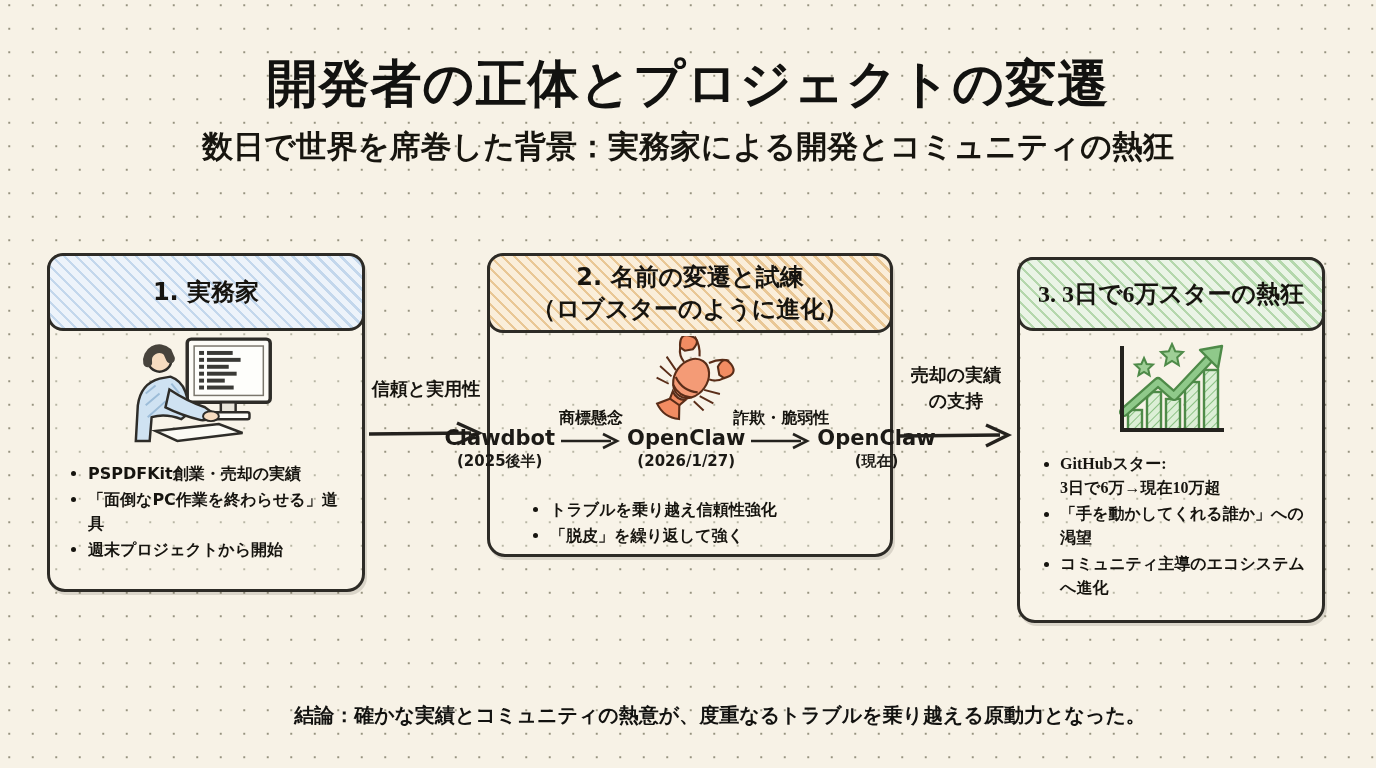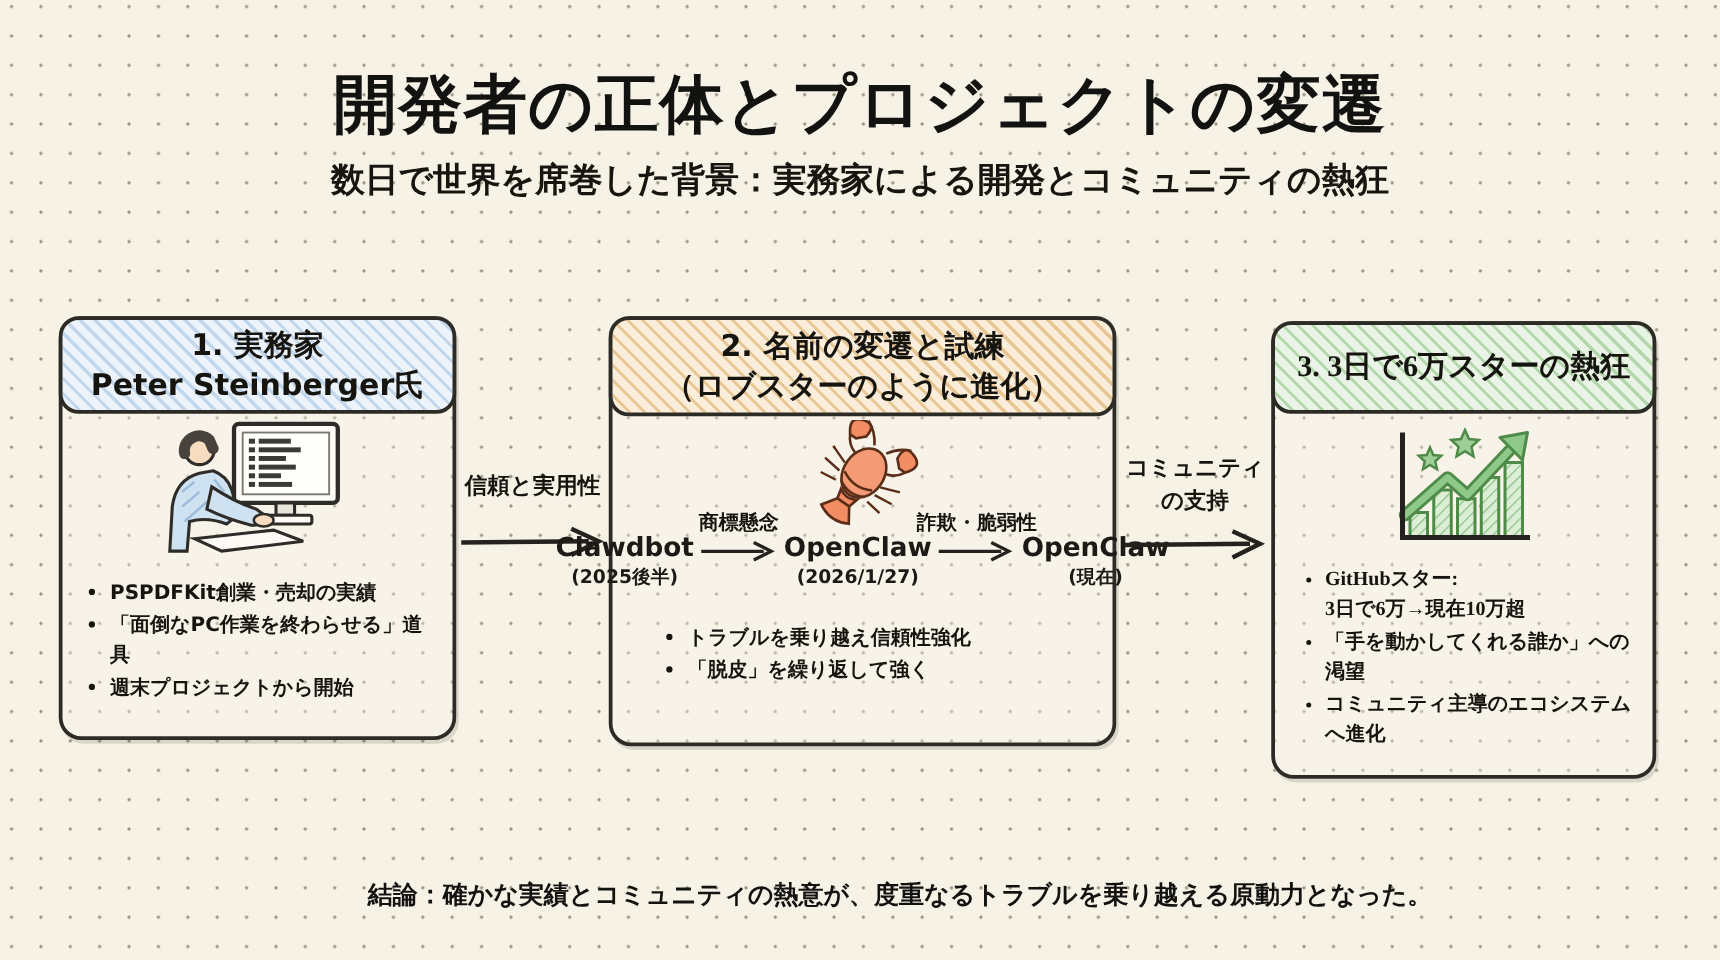--- a/index.html
+++ b/index.html
@@ -17,21 +17,21 @@
     background-size: 23.5px 23.5px;
     background-position: 21px 17px;
   }
   .title {
     position: absolute; top: 50px; left: 0; width: 100%;
     text-align: center; font-size: 51px; font-weight: 900;
     letter-spacing: 1px; color: #121210;
   }
   .subtitle {
     position: absolute; top: 126px; left: 0; width: 100%;
-    text-align: center; font-size: 27px; font-weight: 800; color: #17150f;
+    text-align: center; font-size: 31px; font-weight: 800; color: #17150f;
   }
   .box {
     position: absolute;
     border: 3px solid #2d2b26;
     border-radius: 18px;
     box-shadow: 2px 3px 0 rgba(70,64,52,0.16);
     background: rgba(250,246,236,0.35);
   }
   .box-header {
     position: absolute; top: -3px; left: -3px; right: -3px;
@@ -83,21 +83,20 @@
 <body>
 
 <div class="canvas">
 
   <div class="title">開発者の正体とプロジェクトの変遷</div>
   <div class="subtitle">数日で世界を席巻した背景：実務家による開発とコミュニティの熱狂</div>
 
   <div class="box" style="left:47px; top:253px; width:318px; height:339px;">
     <div class="box-header hatch-blue" style="height:78px;">
       <div>1. 実務家</div>
-      <div>Peter Steinberger氏</div>
     </div>
     <div class="box-body" style="top:78px;">
       <svg class="illu" width="168" height="112" viewBox="0 0 170 113">
         <rect x="66" y="5" width="84" height="64" rx="4" fill="#fdfcf7" stroke="#2e2c28" stroke-width="3.5"></rect>
         <rect x="73" y="12" width="70" height="50" fill="#fefefb" stroke="#7a766c" stroke-width="1.5"></rect>
         <g fill="#3a3a36">
           <rect x="78" y="17" width="5" height="4"></rect>
             <rect x="86" y="17" width="26" height="4"></rect>
           <rect x="78" y="24" width="5" height="4"></rect>
             <rect x="86" y="24" width="34" height="4"></rect>
@@ -129,21 +128,21 @@
   </div>
 
   <div class="flow-arrow" style="left:366px; top:376px; width:120px;">
     <div class="flow-label">信頼と実用性</div>
     <svg width="118" height="30" viewBox="0 0 118 30" style="margin-top:16px;">
       <line x1="2" y1="16" x2="104" y2="15" stroke="#24221e" stroke-width="3.5"></line>
       <path d="M90,5 L112,15 L90,26" fill="none" stroke="#24221e" stroke-width="3.5" stroke-linejoin="miter"></path>
     </svg>
   </div>
 
-  <div class="box" style="left:487px; top:253px; width:406px; height:344px;">
+  <div class="box" style="left:487px; top:253px; width:406px; height:304px;">
     <div class="box-header hatch-orange" style="height:80px;">
       <div>2. 名前の変遷と試練</div>
       <div>（ロブスターのように進化）</div>
     </div>
     <div class="box-body" style="top:80px;">
       <svg class="illu" width="96" height="88" viewBox="0 0 100 92">
         <g transform="rotate(35 50 46)" stroke="#5a2d18" stroke-width="2.2" fill="#f49b76">
           <path d="M44,20 Q38,10 28,6" fill="none"></path>
           <path d="M56,20 Q62,10 72,6" fill="none"></path>
           <path d="M34,34 Q26,32 22,24" fill="none"></path>
@@ -186,21 +185,21 @@
         </div>
       </div>
       <ul class="bullets" style="margin:26px 10px 0 60px;">
         <li>トラブルを乗り越え信頼性強化</li>
         <li>「脱皮」を繰り返して強く</li>
       </ul>
     </div>
   </div>
 
   <div class="flow-arrow" style="left:897px; top:362px; width:118px;">
-    <div class="flow-label">コミュニティ</div>
+    <div class="flow-label">売却の実績</div>
     <div class="flow-label">の支持</div>
     <svg width="116" height="30" viewBox="0 0 116 30" style="margin-top:6px;">
       <line x1="2" y1="16" x2="102" y2="15" stroke="#24221e" stroke-width="3.5"></line>
       <path d="M88,5 L110,15 L88,26" fill="none" stroke="#24221e" stroke-width="3.5" stroke-linejoin="miter"></path>
     </svg>
   </div>
 
   <div class="box" style="left:1017px; top:257px; width:308px; height:366px;font-family:Liberation Serif, serif;">
     <div class="box-header hatch-green" style="height:74px;">
       <div>3. 3日で6万スターの熱狂</div>

